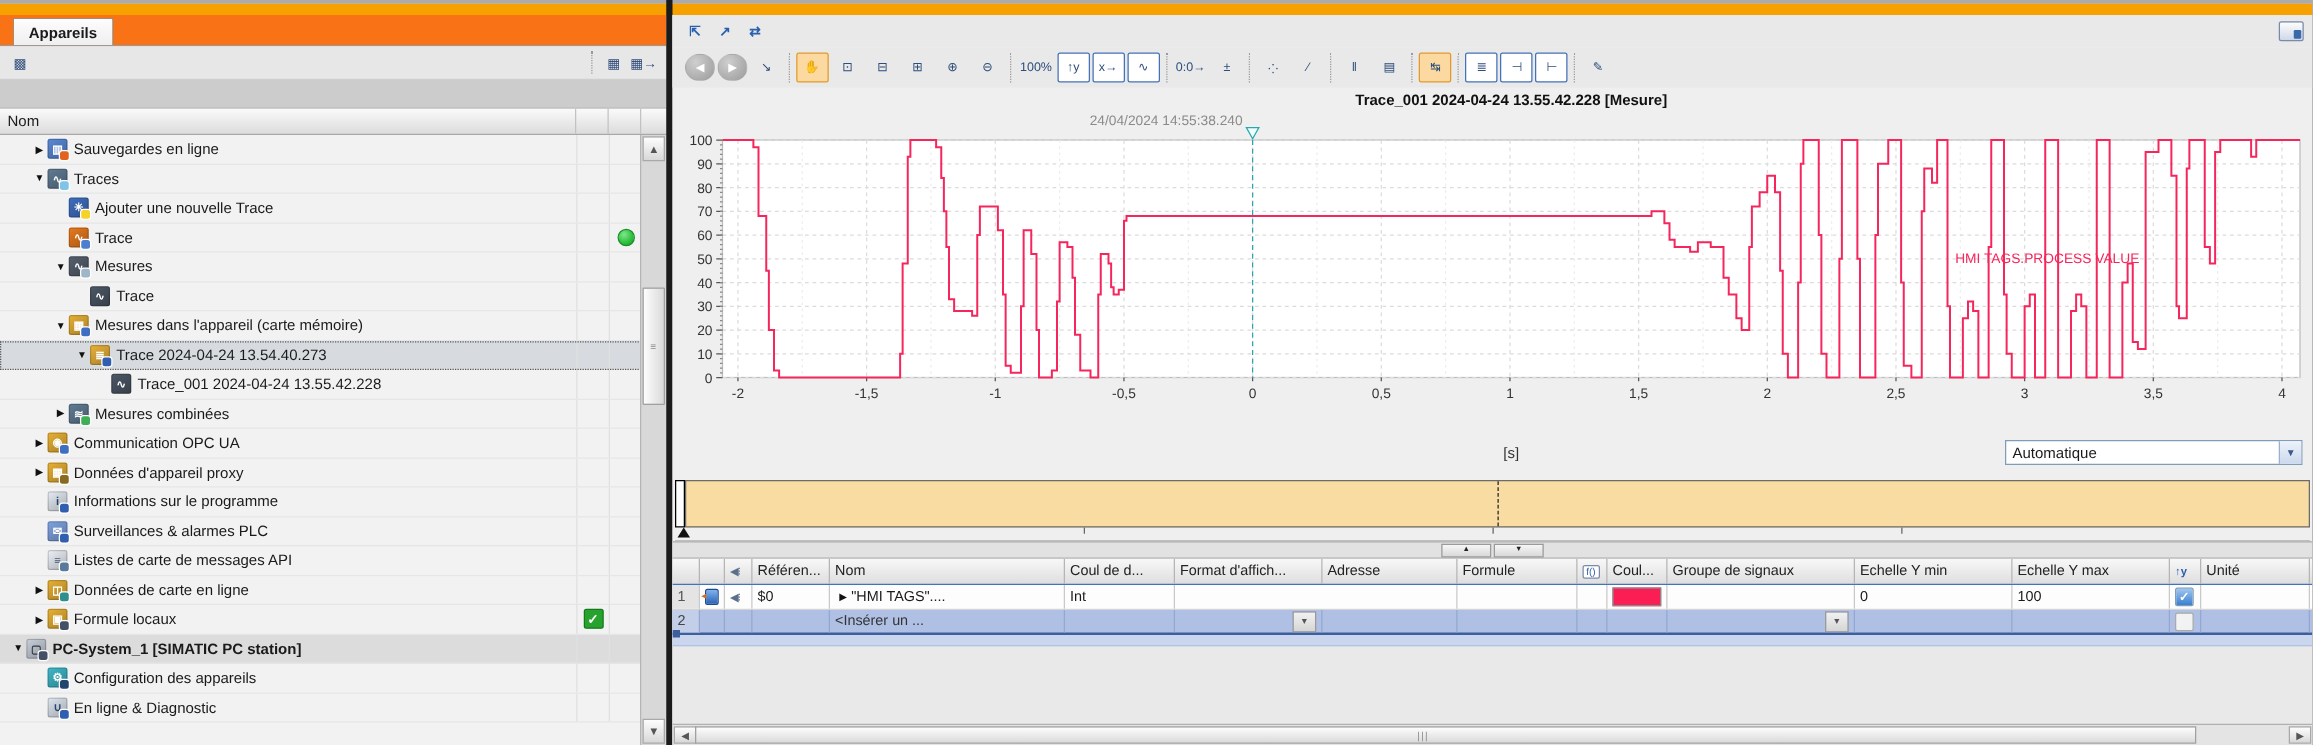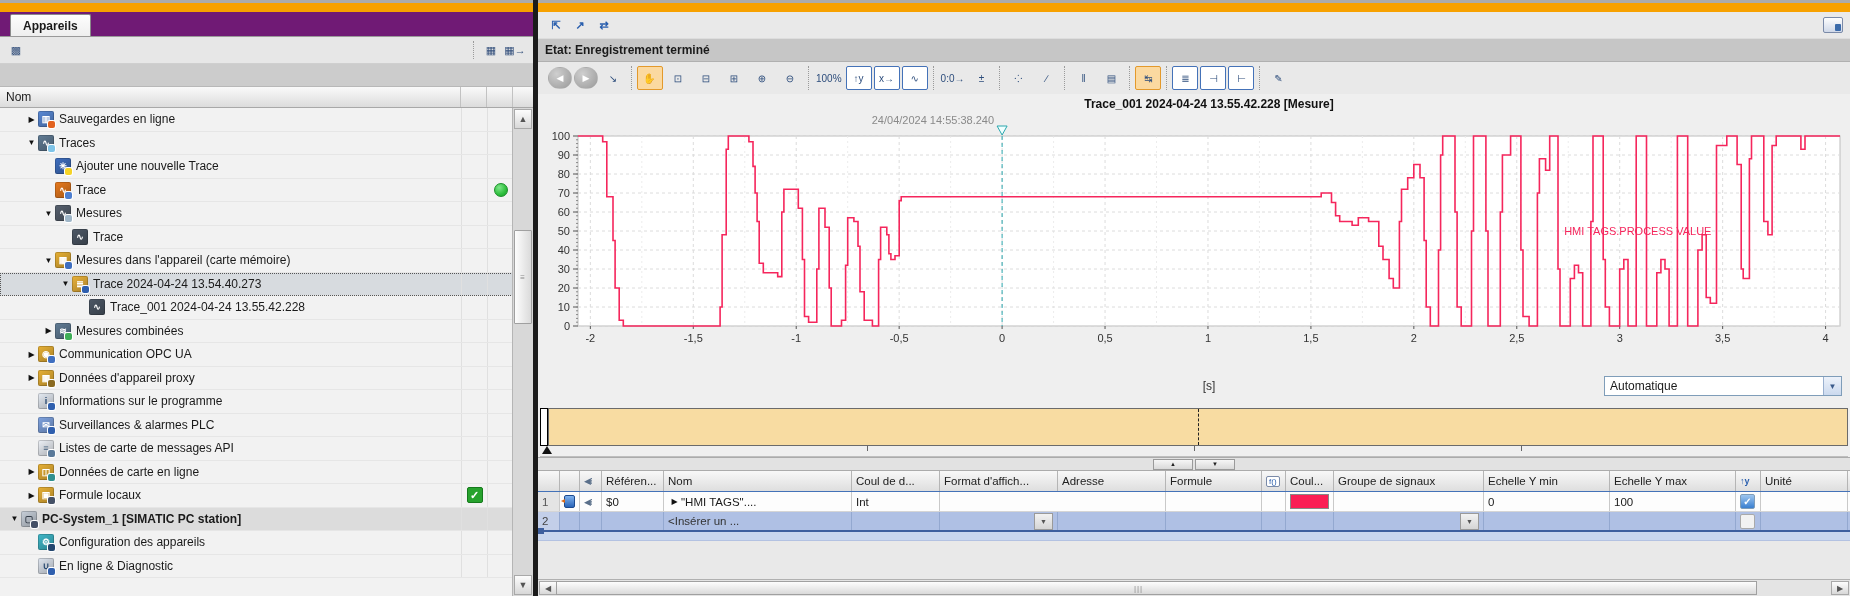--- a/index.html
+++ b/index.html
@@ -4,21 +4,21 @@
 <style>
   html,body{margin:0;padding:0;background:#888;}
   #stage{position:relative;width:1850px;height:596px;background:#D9D9D9;overflow:hidden;
          font-family:"Liberation Sans",sans-serif;font-size:12px;color:#1a1a1a;}
   .topgray{position:absolute;left:0;top:0;width:1850px;height:3px;background:#ABABAB;}
   .topbar{position:absolute;left:0;top:3px;width:1850px;height:9px;background:#F7A100;}
   .vdivider{position:absolute;left:533px;top:0;width:5px;height:596px;background:#1b1b1b;}
 
   
   .lp{position:absolute;left:0;top:12px;width:533px;height:584px;background:#EFEFEF;display:flex;flex-direction:column;}
-  .tabstrip{height:24px;background:#701a75;border-bottom:1px solid #9a9a9a;display:flex;align-items:flex-end;}
+  .tabstrip{height:24px;background:#f97316;border-bottom:1px solid #9a9a9a;display:flex;align-items:flex-end;}
   .tab{height:21px;display:flex;align-items:center;gap:4px;padding:0 12px;border:1px solid #8a8a8a;border-bottom:none;
        border-radius:2px 2px 0 0;background:linear-gradient(#FDFDFD,#EFEFEF);font-weight:bold;}
   .lp .tab{margin-left:10px;}
   .lp-toolbar{height:26px;background:#E7E7E7;display:flex;align-items:center;padding:0 5px;border-bottom:1px solid #CFCFCF;}
   .tbico{width:20px;height:20px;border:1px solid transparent;border-radius:2px;display:flex;align-items:center;justify-content:center;
          font-size:11px;color:#34507c;margin-right:2px;cursor:default;}
   .tbsep{width:1px;height:18px;border-left:1px dotted #9a9a9a;margin:0 5px;}
   .flexsp{flex:1;}
   .lp-gap{height:22px;background:#CCCCCC;border-bottom:1px solid #B8B8B8;}
   .lp-colhdr{height:20px;display:flex;background:linear-gradient(#FAFAFA,#DCDCDC);border-bottom:1px solid #A8A8A8;align-items:center;}
@@ -332,23 +332,20 @@
   <div class="vdivider"></div>
 
   <div class="rp">
     <div class="rp-toolbar" id="rp-toolbar">
         <div class="tbico" style="color: rgb(42, 95, 174); font-weight: bold;">⇱</div>
         <div class="tbico" style="color: rgb(42, 95, 174); font-weight: bold;">↗</div>
         <div class="tbico" style="color: rgb(42, 95, 174); font-weight: bold;">⇄</div>
         <div class="flexsp"></div>
         <div class="layoutico"></div>
       </div>
-    <div class="rp-status">
-      <span>Etat: Enregistrement terminé</span>
-    </div>
     <div class="ct-bar" id="ct-bar">
         <div class="ct-group">
           <div class="cbtn round">◀</div>
           <div class="cbtn round">▶</div>
           <div class="cbtn plain">↘</div>
         </div>
         <div class="ct-group">
           <div class="cbtn orange">✋</div>
           <div class="cbtn plain">⊡</div>
           <div class="cbtn plain">⊟</div>

